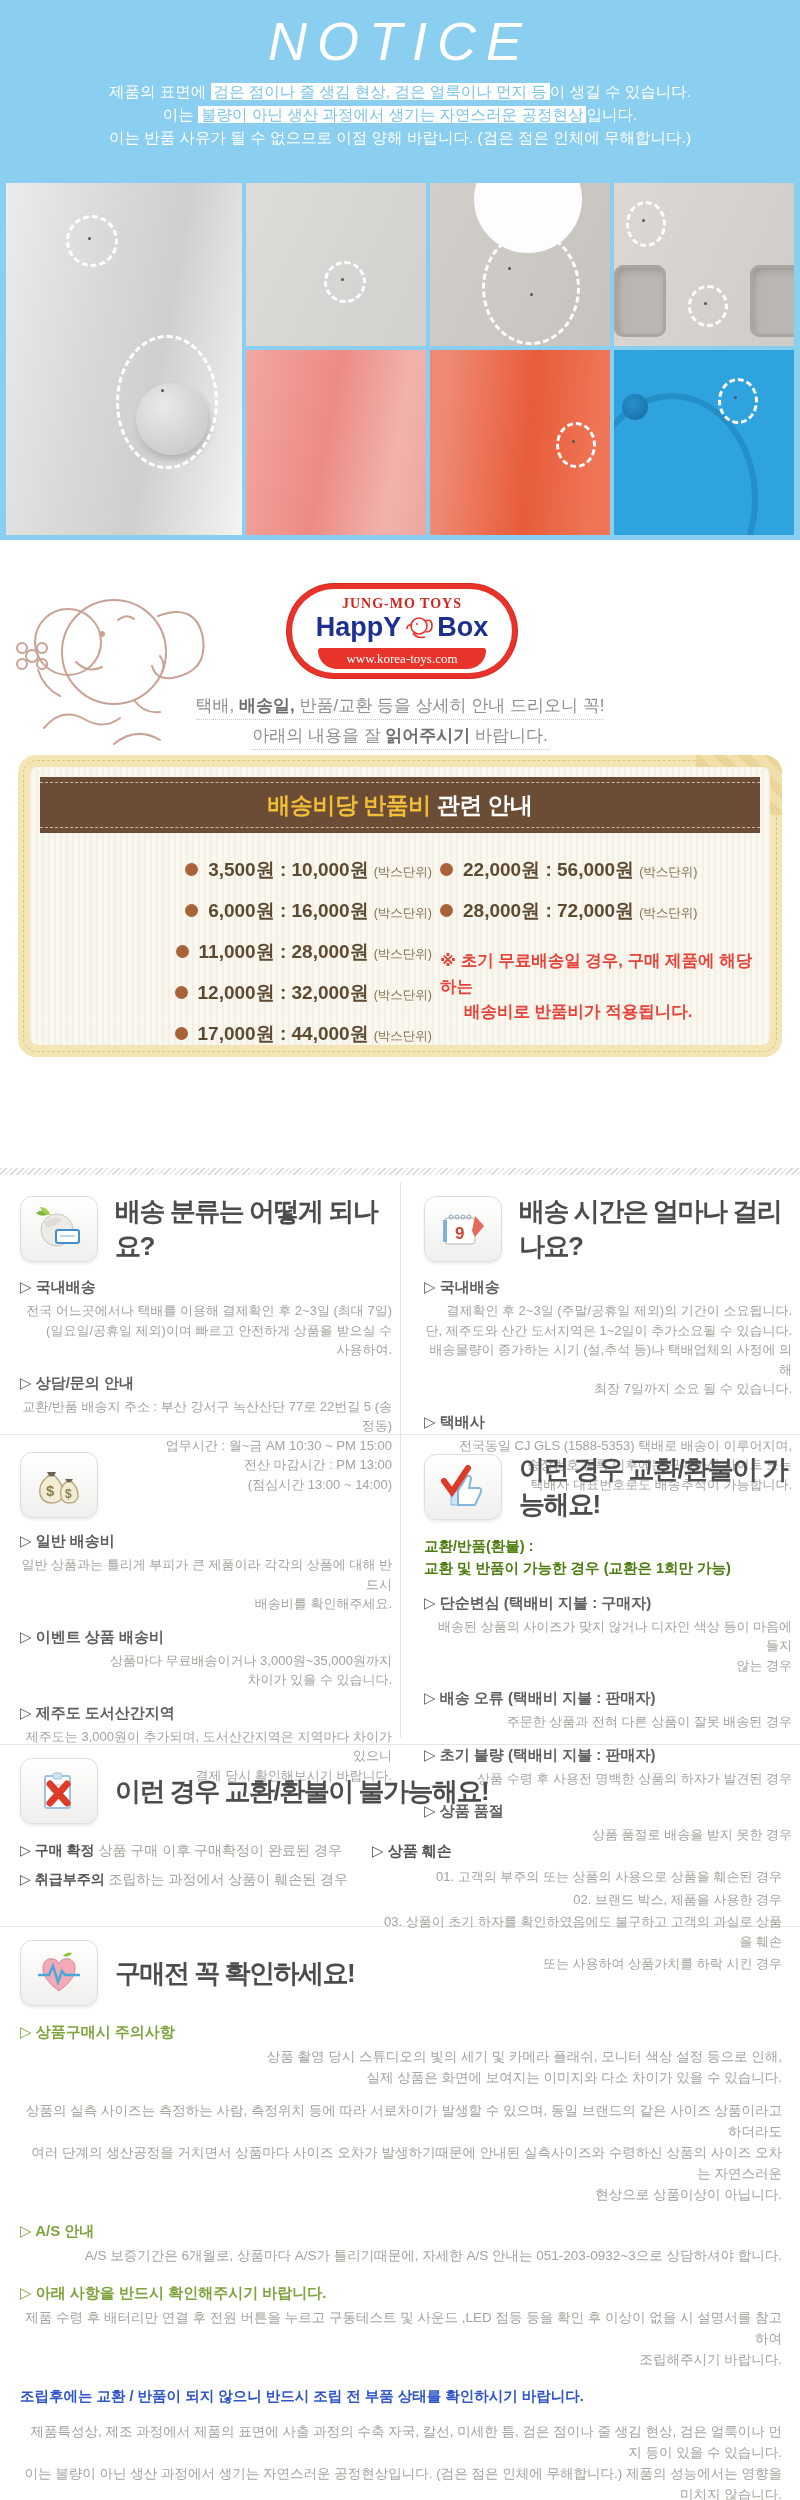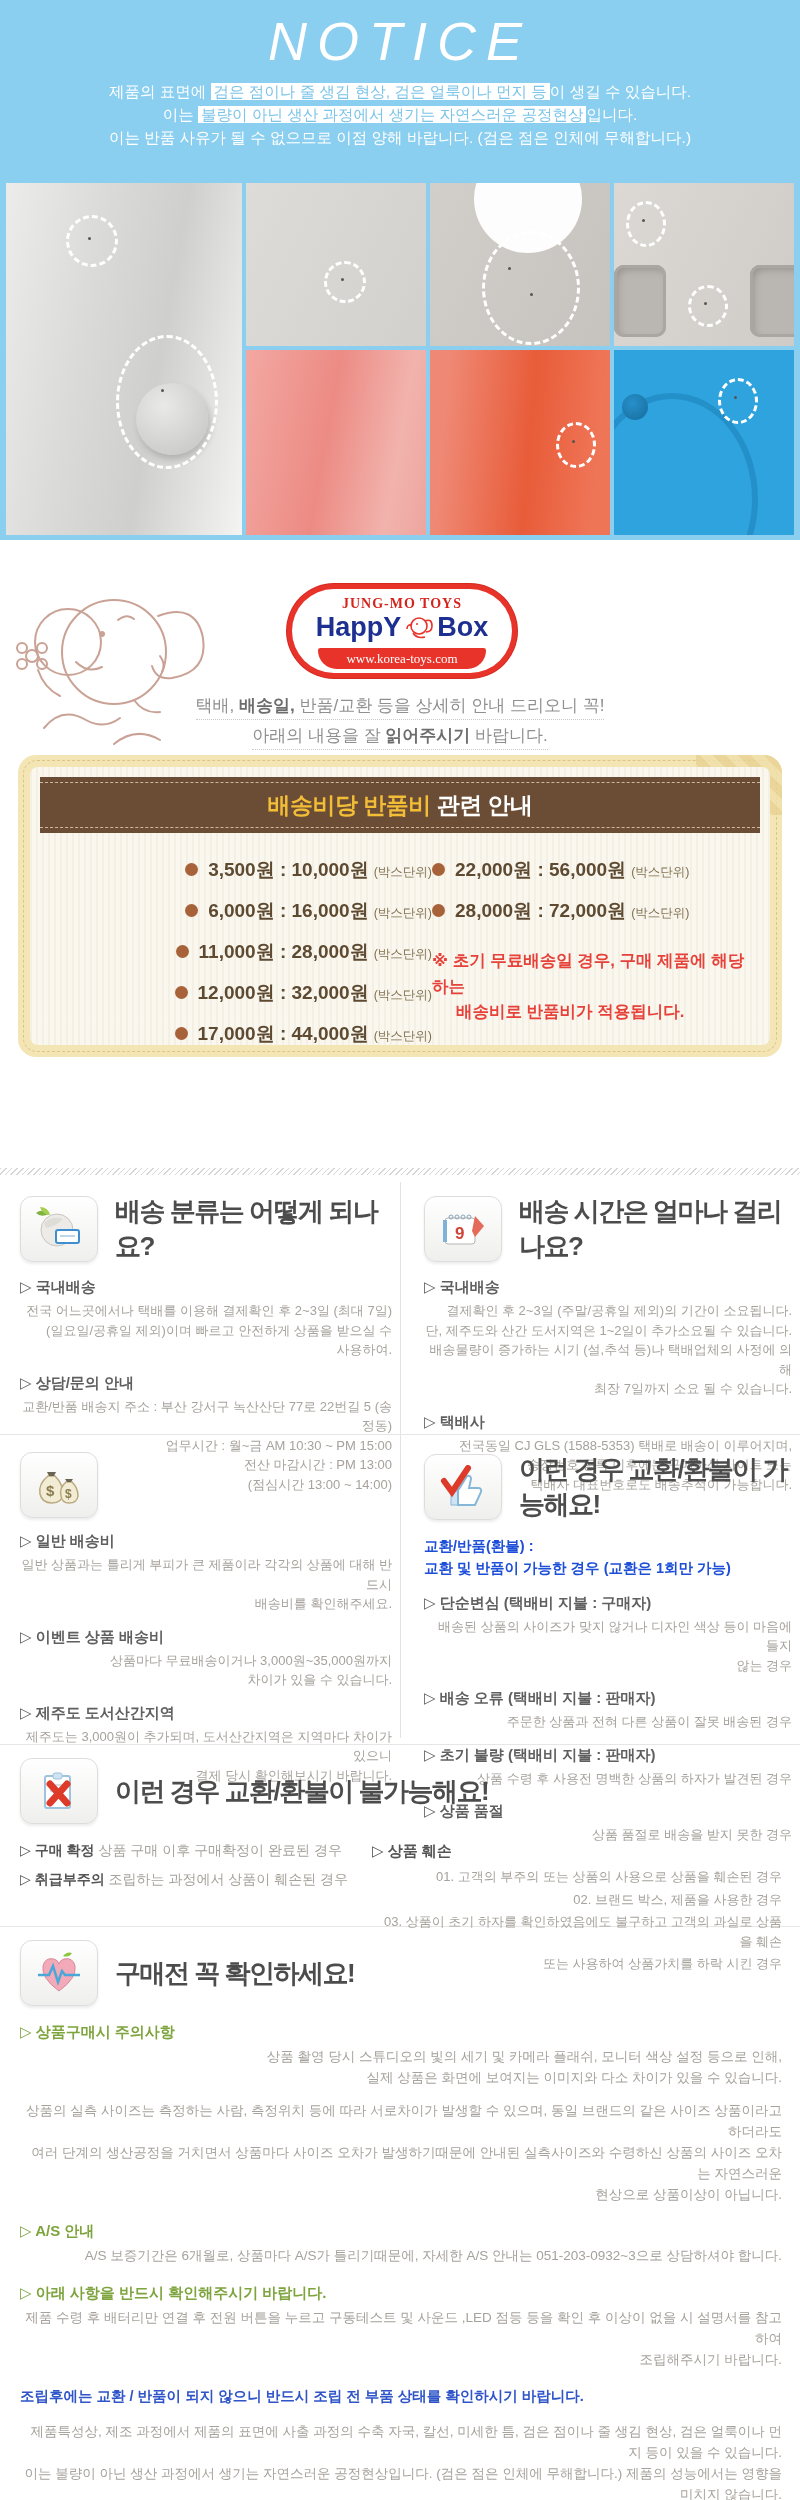--- a/index.html
+++ b/index.html
@@ -52,21 +52,21 @@
   .fold{position:absolute;right:0;top:0;width:86px;height:60px;border-radius:0 18px 0 0;
         background:repeating-linear-gradient(45deg,#e8d193 0 9px,#f0dfa9 9px 18px);opacity:.8;}
   .pb-inner{position:absolute;inset:12px;background:#faf7ef;border-radius:8px;
         background-image:repeating-linear-gradient(90deg,rgba(130,105,60,.05) 0 2px,transparent 2px 6px);}
   .pb-head{position:absolute;left:22px;right:22px;top:22px;height:56px;background:#6b4c35;}
   .pb-head::before{content:'';position:absolute;left:0;right:0;top:5px;bottom:5px;border-top:1px dashed #cdb79d;border-bottom:1px dashed #cdb79d;}
   .pb-title{text-align:center;line-height:56px;font-size:23px;font-weight:bold;color:#fff;letter-spacing:-.5px;}
   .pb-title .em{color:#f2bd37;}
   .pb-cols{position:absolute;left:42px;right:26px;top:102px;display:flex;}
   .pb-col-l{width:372px;text-align:right;}
-  .pb-col-r{flex:1;}
+  .pb-col-r{flex:1;margin-left:8px;}
   .pi{margin-bottom:15px;font-size:19px;color:#5e4a31;font-weight:bold;white-space:nowrap;}
   .pi::before{content:'';display:inline-block;width:13px;height:13px;border-radius:50%;background:#a8623a;margin-right:10px;}
   .pi .u{font-size:12.5px;color:#80704f;font-weight:normal;margin-left:5px;}
   .pb-note{margin-top:24px;color:#e6423a;font-size:16.5px;font-weight:bold;line-height:1.55;}
   .pb-note .n2{padding-left:24px;}
 
   
   .hatch{position:absolute;left:0;top:1168px;width:800px;height:7px;
          background:repeating-linear-gradient(135deg,#d6d6d6 0 1px,transparent 1px 4px);}
   .vdiv{position:absolute;left:400px;top:1182px;width:1px;height:556px;background:#e3e3e3;}
@@ -74,21 +74,21 @@
   .hr1{top:1434px;} .hr2{top:1744px;} .hr3{top:1926px;}
 
   .sec{position:absolute;}
   .sec-head{display:flex;align-items:center;gap:17px;}
   .tile{flex:0 0 76px;width:76px;height:64px;border:1px solid #ddd;border-radius:12px;
         background:linear-gradient(#ffffff,#efefed);box-shadow:0 2px 3px rgba(0,0,0,.08);
         display:flex;align-items:center;justify-content:center;}
   .sec-title{font-size:26px;font-weight:bold;color:#4c4c4c;letter-spacing:-1.5px;}
   .sh{margin:14px 0 4px;font-size:15px;font-weight:bold;color:#5f5f5f;}
   .sb{font-size:13px;color:#a6a29c;line-height:1.5;text-align:right;}
-  .gline{margin-top:14px;font-size:14.5px;font-weight:bold;color:#1d4ed8;line-height:1.5;}
+  .gline{margin-top:14px;font-size:14.5px;font-weight:bold;color:#4d7c0f;line-height:1.5;}
   .s3-cols{display:flex;margin-top:18px;}
   .s3-l{width:352px;}
   .s3-l .row{font-size:14px;margin-bottom:11px;color:#a6a29c;}
   .s3-l .row b{color:#555;}
   .s3-r{flex:1;}
   .s3-r .head{font-size:15px;font-weight:bold;color:#555;margin-bottom:6px;}
   .s3-r .sb{margin-bottom:3px;}
   .s3-r .indent{padding-left:17px;}
   .s4 .gh{margin:17px 0 5px;font-size:15px;font-weight:bold;color:#7ea43e;}
   .s4 .sb{font-size:13.5px;line-height:1.55;}

